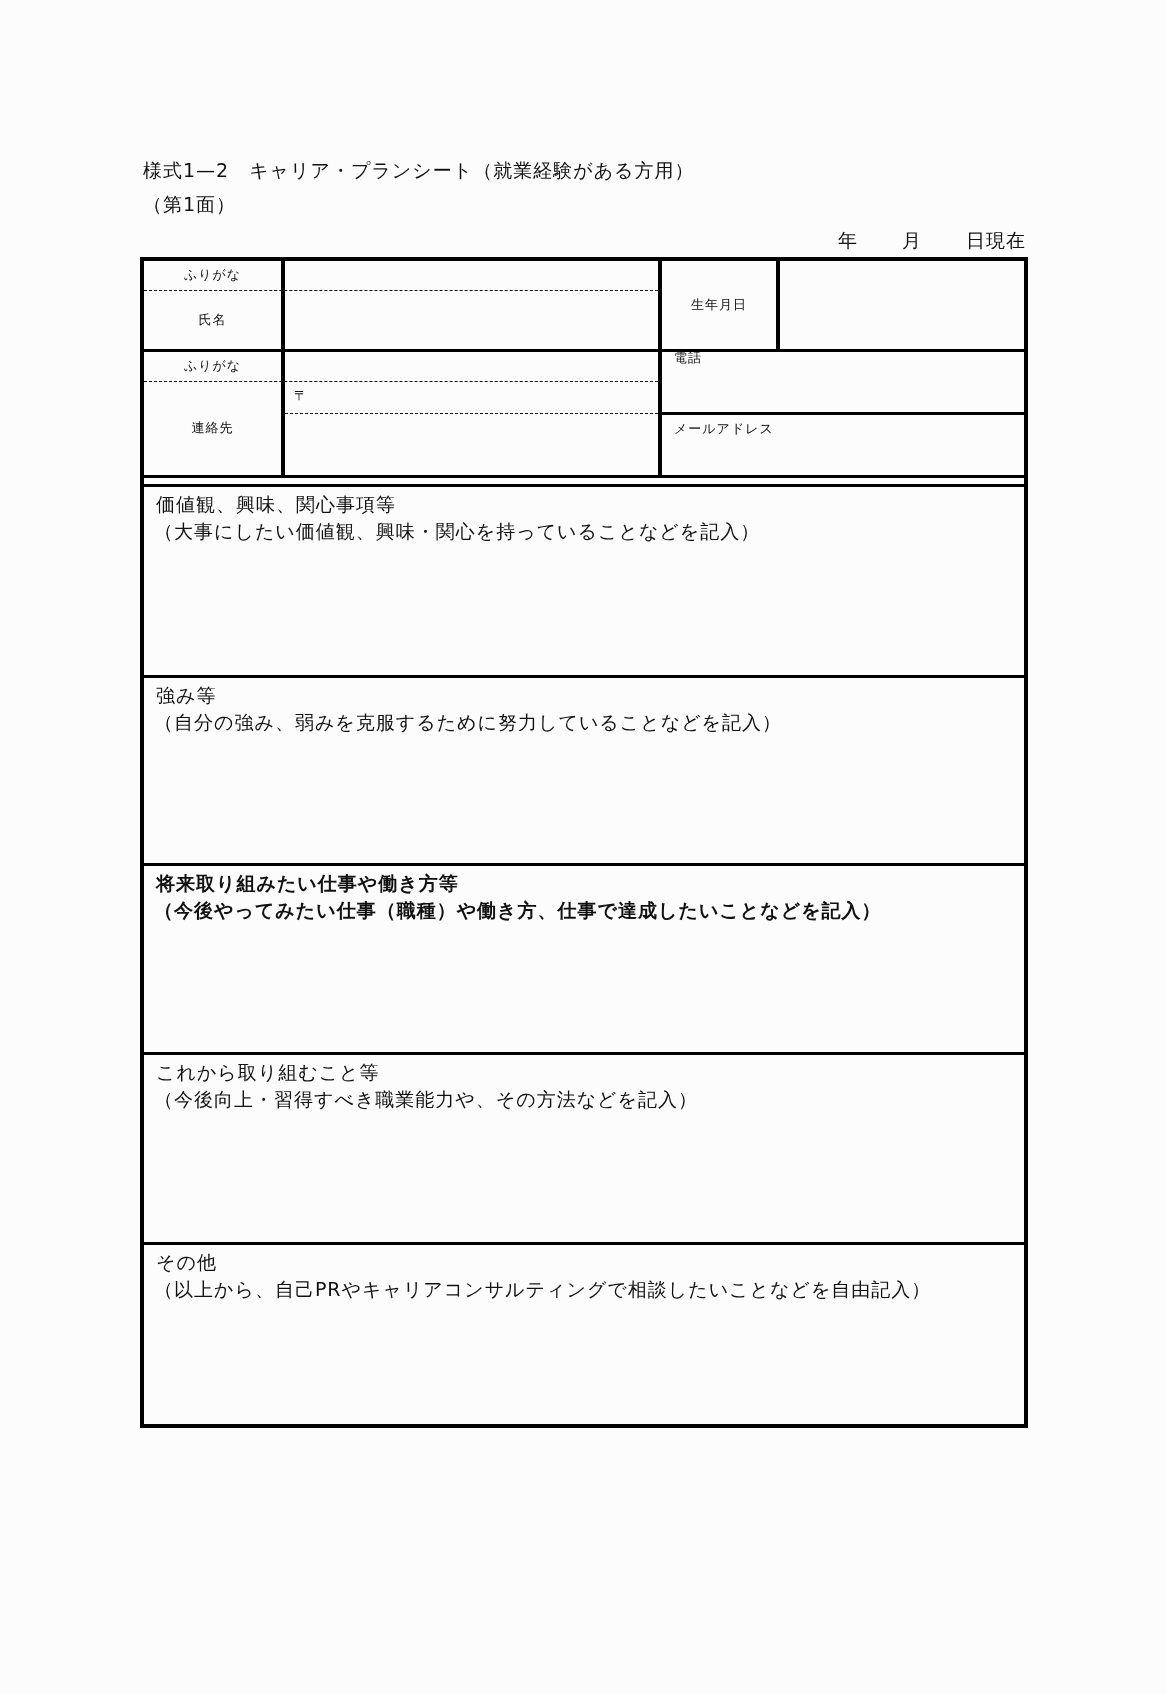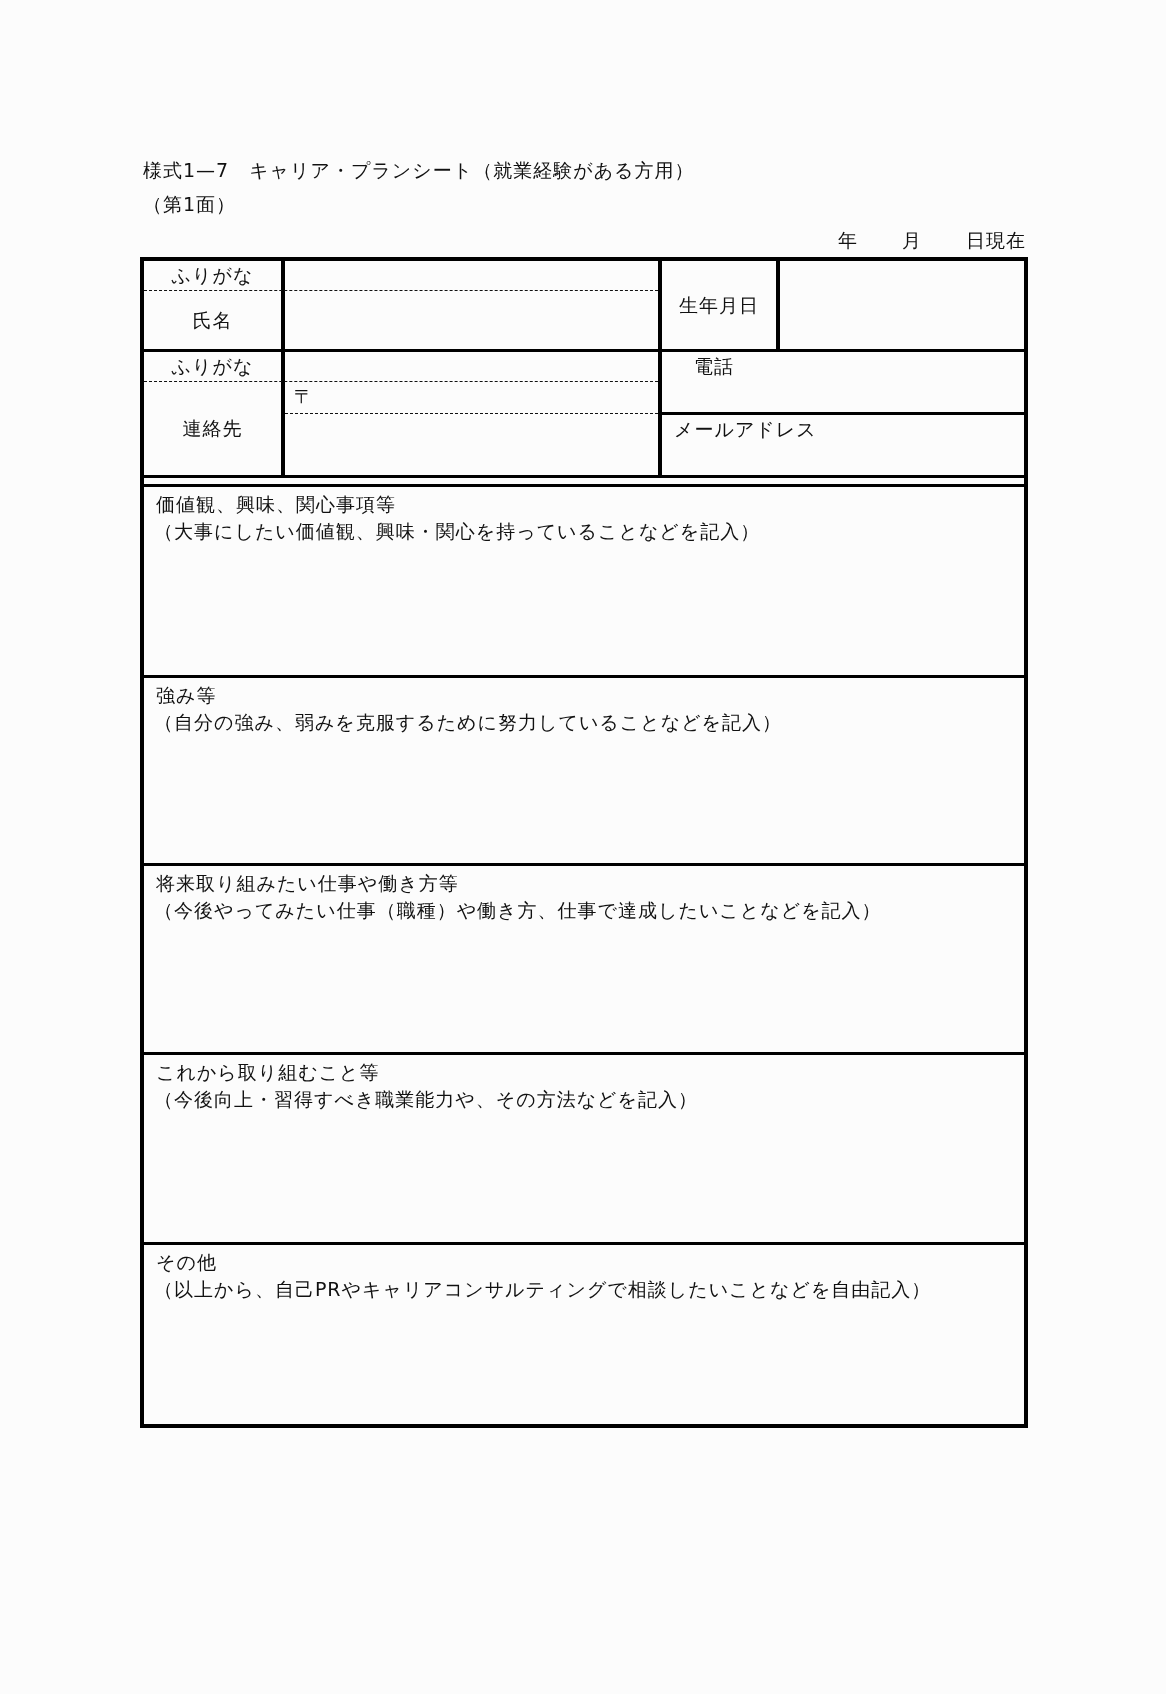--- a/index.html
+++ b/index.html
@@ -17,32 +17,32 @@
     .date-line span { display: inline-block; }
     .date-year { margin-right: 44px; }
     .date-month { margin-right: 44px; }
 
     .form { position: absolute; left: 140px; top: 257px; width: 888px; height: 1171px;
             border: 4px solid #000; }
     .hline { position: absolute; background: #000; height: 3px; }
     .vline { position: absolute; background: #000; width: 4px; }
     .dline { position: absolute; height: 0; border-top: 1.5px dashed #111; }
 
-    .cell-label { position: absolute; text-align: center; font-size: 19px; line-height: 22px; letter-spacing: 1px; white-space: nowrap; }
+    .cell-label { position: absolute; text-align: center; font-size: 13px; line-height: 22px; letter-spacing: 1px; white-space: nowrap; }
     .field { position: absolute; }
 
     .section { position: absolute; left: 0; width: 880px; }
     .section .sec-title { position: absolute; left: 12px; top: 6px; font-size: 19px; line-height: 22px; letter-spacing: 1px; white-space: nowrap; }
     .section .sec-hint { position: absolute; left: 10px; top: 33px; font-size: 19px; line-height: 22px; letter-spacing: 1px; white-space: nowrap; }
     .section .sec-area { position: absolute; left: 0; right: 0; top: 60px; bottom: 0; }
   </style>
 </head>
 <body>
 
-<div class="txt title">様式1—7　キャリア・プランシート（就業経験がある方用）</div>
+<div class="txt title">様式1—2　キャリア・プランシート（就業経験がある方用）</div>
 <div class="txt subtitle">（第1面）</div>
 <div class="txt date-line">
   <span class="date-year">年</span>
   <span class="date-month">月</span>
   <span>日現在</span>
 </div>
 
 <div class="form">
 
   <div class="vline" style="left:137px; top:0; height:215px;"></div>
@@ -57,21 +57,21 @@
   <div class="dline" style="left:0; top:29px; width:514px;"></div>
   <div class="dline" style="left:0; top:120px; width:514px;"></div>
   <div class="dline" style="left:141px; top:152px; width:373px;"></div>
 
   <div class="cell-label" style="left:0; top:3px; width:137px;">ふりがな</div>
   <div class="cell-label" style="left:0; top:48px; width:137px;">氏名</div>
   <div class="cell-label" style="left:518px; top:33px; width:114px;">生年月日</div>
   <div class="cell-label" style="left:0; top:94px; width:137px;">ふりがな</div>
   <div class="cell-label" style="left:0; top:156px; width:137px;">連絡先</div>
   <div class="cell-label" style="left:150px; top:124px; font-family: 'DejaVu Sans', sans-serif;">〒</div>
-  <div class="cell-label" style="left:530px; top:94px;margin-left:20px;">電話</div>
+  <div class="cell-label" style="left:530px; top:86px;">電話</div>
   <div class="cell-label" style="left:530px; top:157px;">メールアドレス</div>
 
   <div class="field" style="left:141px; top:0; width:373px; height:29px;"></div>
   <div class="field" style="left:141px; top:31px; width:373px; height:57px;"></div>
   <div class="field" style="left:636px; top:0; width:244px; height:88px;"></div>
   <div class="field" style="left:141px; top:91px; width:373px; height:29px;"></div>
   <div class="field" style="left:180px; top:122px; width:334px; height:30px;"></div>
   <div class="field" style="left:141px; top:154px; width:373px; height:60px;"></div>
   <div class="field" style="left:518px; top:91px; width:362px; height:60px;"></div>
   <div class="field" style="left:518px; top:154px; width:362px; height:60px;"></div>
@@ -83,21 +83,21 @@
   </div>
   <div class="hline" style="left:0; top:414px; width:880px;"></div>
 
   <div class="section" style="top:417px; height:221px;padding-left:20px;">
     <div class="sec-title">強み等</div>
     <div class="sec-hint">（自分の強み、弱みを克服するために努力していることなどを記入）</div>
     <div class="sec-area"></div>
   </div>
   <div class="hline" style="left:0; top:602px; width:880px;"></div>
 
-  <div class="section" style="top:605px; height:186px;">
+  <div class="section" style="top:605px; height:186px;font-weight:bold;">
     <div class="sec-title">将来取り組みたい仕事や働き方等</div>
     <div class="sec-hint">（今後やってみたい仕事（職種）や働き方、仕事で達成したいことなどを記入）</div>
     <div class="sec-area"></div>
   </div>
   <div class="hline" style="left:0; top:791px; width:880px;"></div>
 
   <div class="section" style="top:794px; height:174px;">
     <div class="sec-title">これから取り組むこと等</div>
     <div class="sec-hint">（今後向上・習得すべき職業能力や、その方法などを記入）</div>
     <div class="sec-area"></div>

